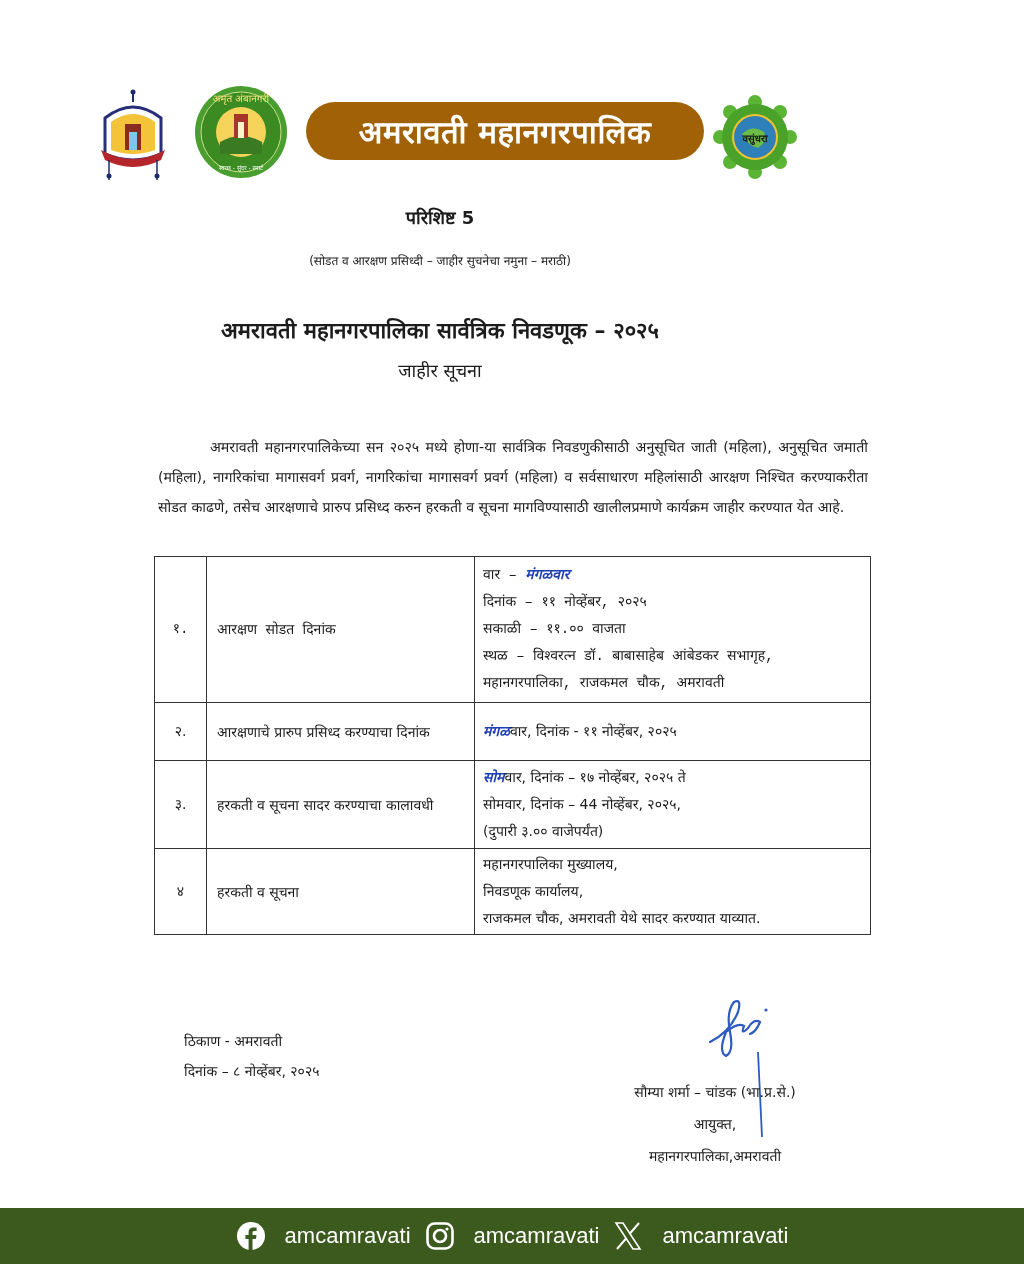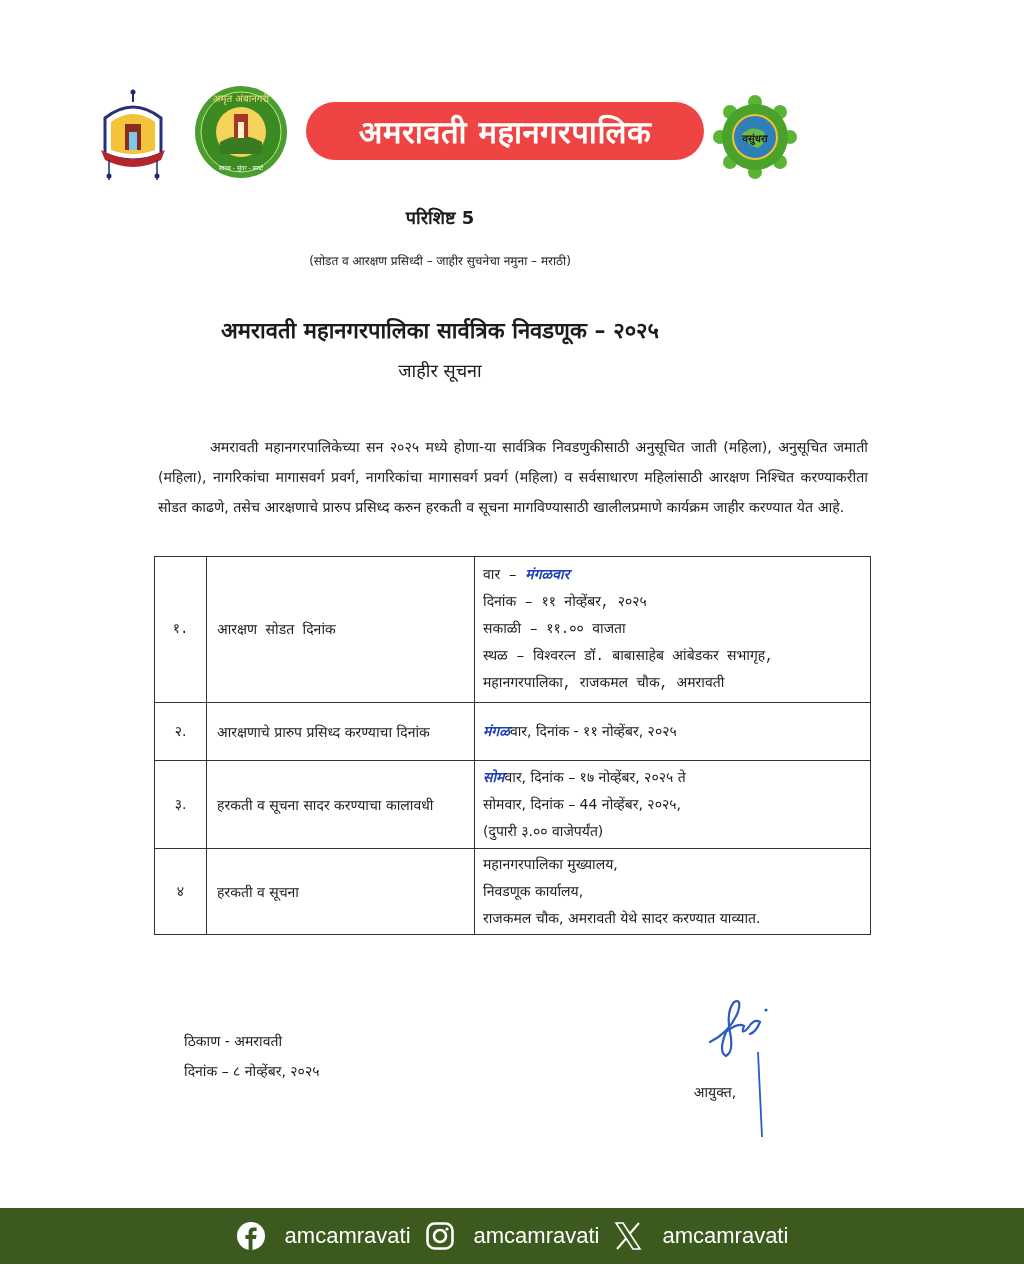--- a/index.html
+++ b/index.html
@@ -5,21 +5,21 @@
   * { box-sizing: border-box; margin: 0; padding: 0; }
   html, body { width: 1024px; height: 1280px; background: #ffffff; overflow: hidden; }
   body { position: relative; font-family: "Liberation Serif", "DejaVu Serif", serif; color: #1c1c1c; }
 
   
   .header { position: absolute; top: 82px; left: 0; width: 1024px; height: 110px; }
   .logo1 { position: absolute; left: 95px; top: 6px; width: 76px; height: 100px; }
   .logo2 { position: absolute; left: 190px; top: 2px; width: 102px; height: 96px; }
   .title-pill {
     position: absolute; left: 306px; top: 20px; width: 398px; height: 58px;
-    background: #ef4444; border-radius: 29px;
+    background: #a16207; border-radius: 29px;
     display: flex; align-items: center; justify-content: center;
   }
   .title-pill span {
     color: #ffffff; font-family: "DejaVu Sans", sans-serif; font-weight: bold; font-size: 31px; letter-spacing: 0.5px;
   }
   .logo3 { position: absolute; left: 712px; top: 12px; width: 86px; height: 86px; }
   .swachh { position: absolute; left: 804px; top: 18px; width: 140px; height: 80px; }
   .swachh .top { position: absolute; right: 12px; top: 0; color: #d9402b; font-family: "DejaVu Sans", sans-serif; font-weight: bold; font-size: 17px; }
   .swachh .main { position: absolute; left: 0; top: 14px; color: #3c8a2a; font-family: "DejaVu Sans", sans-serif; font-weight: bold; font-size: 29px; }
   .swachh .year { position: absolute; right: 18px; top: 56px; color: #1c1c1c; font-family: "Liberation Sans", sans-serif; font-weight: bold; font-size: 14px; }
@@ -172,21 +172,23 @@
   <div>दिनांक – ८ नोव्हेंबर, २०२५</div>
 </div>
 
 <svg class="signature" viewBox="0 0 90 150">
   <path d="M20 50 Q40 40 48 20 Q52 6 44 10 Q36 20 40 40 Q44 60 36 64 Q28 60 36 40 Q48 30 54 34 Q50 44 58 36 Q64 26 70 30 Q66 40 60 42" fill="none" stroke="#2d5bc2" stroke-width="2.2" stroke-linecap="round"></path>
   <circle cx="76" cy="18" r="1.6" fill="#2d5bc2"></circle>
   <line x1="68" y1="60" x2="72" y2="145" stroke="#2d5bc2" stroke-width="1.8"></line>
 </svg>
 
 <div class="signer">
+  <div>सौम्या शर्मा – चांडक (भा.प्र.से.)</div>
   <div>आयुक्त,</div>
+  <div>महानगरपालिका,अमरावती</div>
 </div>
 
 <div class="social-bar">
   <div class="social-item">
     <svg viewBox="0 0 30 30">
       <circle cx="15" cy="15" r="14" fill="#ffffff"></circle>
       <path d="M16.5 29 V18 H20 L20.5 14 H16.5 V11.5 Q16.5 10 18 10 H20.6 V6.6 Q19 6.4 17.4 6.4 Q12.6 6.4 12.6 11.2 V14 H9.4 V18 H12.6 V29 Z" fill="#3c5a1e"></path>
     </svg>
     <span>amcamravati</span>
   </div>

